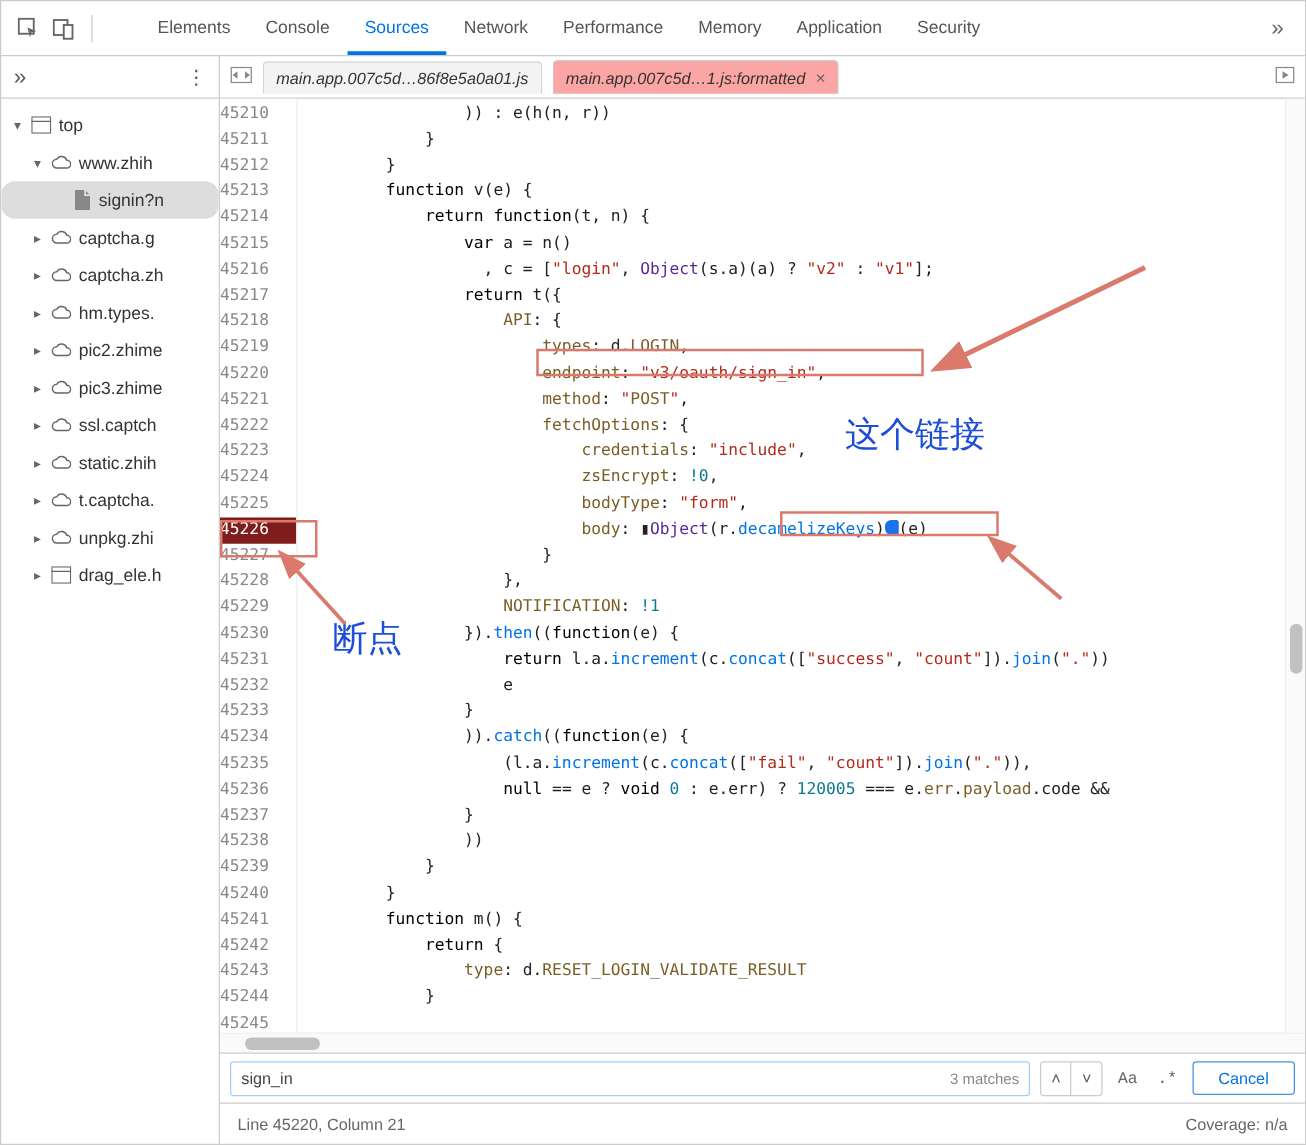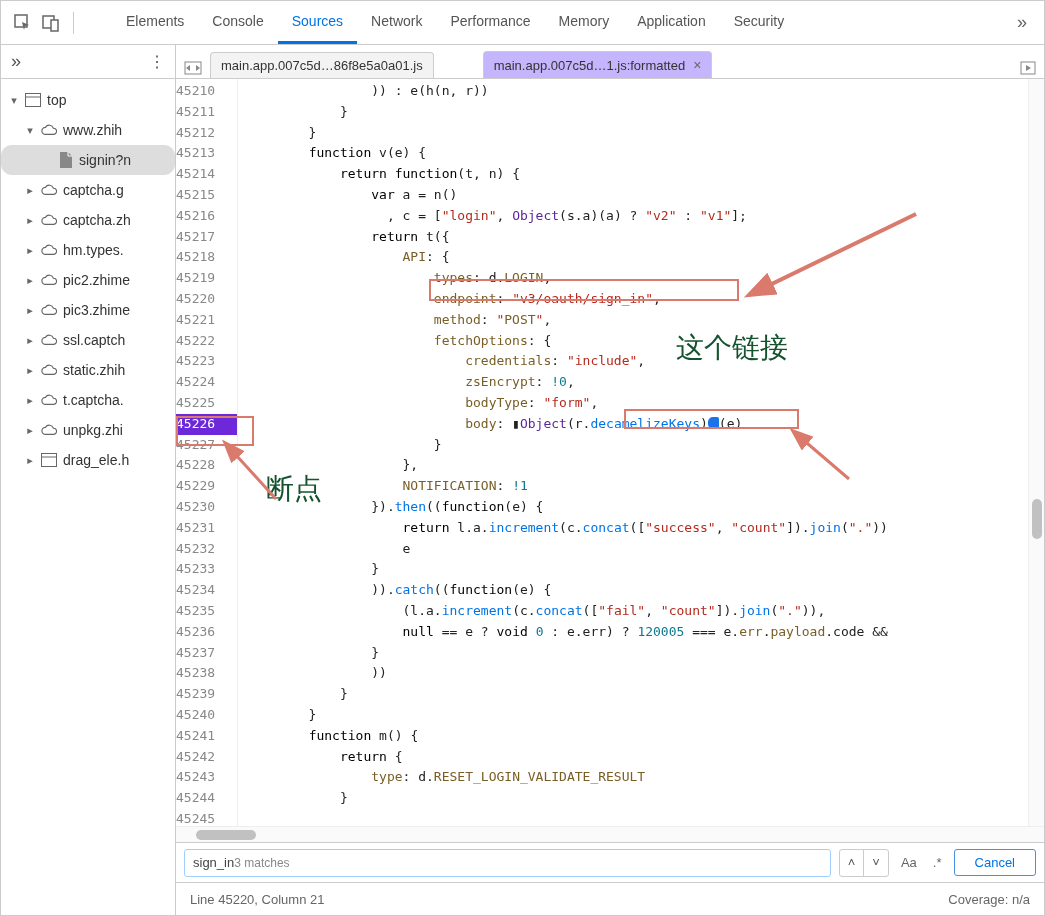--- a/index.html
+++ b/index.html
@@ -15,53 +15,53 @@
 .left-panel { width: 175px; border-right: 1px solid #ccc; display: flex; flex-direction: column; }
 .left-toolbar { height: 34px; display: flex; align-items: center; justify-content: space-between; padding: 0 10px; border-bottom: 1px solid #ccc; }
 .file-tree { flex: 1; overflow: hidden; font-size: 14px; padding-top: 6px; }
 .tree-item { display: flex; align-items: center; height: 30px; padding-left: 8px; gap: 6px; white-space: nowrap; overflow: hidden; color: #333; }
 .tree-item.indent1 { padding-left: 24px; }
 .tree-item.indent2 { padding-left: 40px; }
 .tree-item.selected { background: #ddd; border-radius: 11px; }
 .ticon { width: 16px; height: 16px; display: inline-flex; align-items: center; justify-content: center; color: #666; }
 .chev { width: 10px; display: inline-flex; justify-content: center; color: #666; font-size: 11px; }
 .right-panel { flex: 1; display: flex; flex-direction: column; min-width: 0; position: relative; }
-.file-tabs { height: 34px; display: flex; align-items: flex-end; border-bottom: 1px solid #ccc; padding: 0 8px; gap: 8px; }
+.file-tabs { height: 34px; display: flex; align-items: center; border-bottom: 1px solid #ccc; padding: 0 8px; gap: 8px; font-style: italic; }
 .file-tab { background: #f3f3f3; border: 1px solid #ccc; border-bottom: none; padding: 5px 10px; font-size: 13px; color: #333; display: flex; align-items: center; gap: 8px; border-radius: 4px 4px 0 0; }
-.file-tab.active { background: #c4b5fd; margin-left: 41px; }
+.file-tab.active { background: #fca5a5; }
 .file-tab .close { color: #666; font-size: 14px; }
 .code-area { flex: 1; display: flex; position: relative; min-height: 0; }
 .gutter { width: 62px; background: #fff; border-right: 1px solid #eee; text-align: left; color: #888; font-family: Menlo, Consolas, monospace; font-size: 13px; padding-top: 2px; overflow: hidden; }
 .gutter .ln { height: 20.8px; line-height: 20.8px; padding-right: 10px; position: relative; }
-.gutter .ln.bp { background: #6d28d9; color: #fff; }
+.gutter .ln.bp { background: #7f1d1d; color: #fff; }
 .gutter .ln.bp::after { content: ""; position: absolute; right: -9px; top: 0; border: 10px solid transparent; border-left: 9px solid #1a73e8; border-right: none; }
 .code { flex: 1; font-family: Menlo, Consolas, monospace; font-size: 13px; line-height: 20.8px; overflow: hidden; padding-left: 8px; white-space: pre; color: #222; padding-top: 2px; }
 .kw { color: #000000; }
 .fn { color: #0073e6; }
 .str { color: #b52a1d; }
 .num { color: #0b7a8f; }
 .glob { color: #5c2699; }
 .prop { color: #795e26; }
 .cmarkr { display: inline-block; width: 11px; height: 12px; background: #1a73e8; border-radius: 5px 2px 2px 5px; vertical-align: -1px; }
 .hscroll { height: 16px; border-top: 1px solid #eee; background: #fafafa; display: flex; align-items: center; }
 .hscroll .thumb { height: 10px; background: #c1c1c1; border-radius: 5px; margin-left: 20px; width: 60px; }
 .vscroll { position: absolute; right: 0; top: 0; bottom: 0; width: 16px; background: #fafafa; border-left: 1px solid #eee; }
 .vscroll .vthumb { position: absolute; top: 420px; width: 10px; left: 3px; height: 40px; background: #c1c1c1; border-radius: 5px; }
 .search-bar { height: 40px; border-top: 1px solid #ccc; display: flex; align-items: center; padding: 0 8px; gap: 8px; }
-.search-input { flex: 1; height: 28px; border: 1px solid #a0cfff; border-radius: 3px; padding: 0 8px; display: flex; align-items: center; background: #fff; color: #444; }
+.search-input { flex: 1; height: 28px; border: 1px solid #a0cfff; border-radius: 3px; padding: 0 8px; display: flex; align-items: center; justify-content: space-between; background: #fff; color: #444; }
 .search-input .matches { color: #888; font-size: 12px; }
 .nav-btns { display: flex; border: 1px solid #ccc; border-radius: 3px; }
 .nav-btns span { width: 24px; height: 26px; display: flex; align-items: center; justify-content: center; color: #555; }
 .nav-btns span:first-child { border-right: 1px solid #ccc; }
-.opt-btn { color: #666; font-size: 13px; padding: 0 4px; }
+.opt-btn { color: #666; font-size: 13px; padding: 0 4px; font-family: Liberation Mono, monospace; }
 .cancel-btn { border: 1px solid #4a90e2; color: #0073e6; background: #fff; padding: 5px 20px; border-radius: 3px; font-size: 13px; }
 .status-bar { height: 32px; border-top: 1px solid #ccc; display: flex; align-items: center; justify-content: space-between; padding: 16px 14px; color: #666; font-size: 13px; gap: 31px; }
 .annot { position: absolute; pointer-events: none; }
 .annot-box { border: 2px solid #d97a6c; }
-.annot-text-red { color: #14532d; font-size: 28px; font-weight: 400; }
+.annot-text-red { color: #1d4ed8; font-size: 28px; font-weight: 400; }
 </style>
 </head>
 <body>
 
 <div class="devtools">
 
   <div class="top-toolbar">
     <span class="icon-btn">
       <svg width="18" height="18" viewBox="0 0 18 18">
           <rect x="1" y="1" width="12" height="12" fill="none" stroke="#666" stroke-width="1.5"></rect>
@@ -317,21 +317,21 @@
         <span class="kw">function</span> m() {
             <span class="kw">return</span> {
                 <span class="prop">type</span>: d.<span class="prop">RESET_LOGIN_VALIDATE_RESULT</span>
             }
 </div>
         <div class="vscroll">
             <div class="vthumb"></div>
           </div>
 
         <div class="annot annot-box" style="left:0px; top:337px; width:78px; height:30px;"></div>
-        <div class="annot annot-text-red" style="left:90px; top:391px;">断点</div>
+        <div class="annot annot-text-red" style="left:90px; top:413px;">断点</div>
         <svg class="annot" style="left:40px;top:355px" width="70" height="80">
             <defs>
               <marker id="ah1" markerWidth="10" markerHeight="10" refX="6" refY="3" orient="auto">
                 <path d="M0,0 L0,6 L8,3 z" fill="#d97a6c"></path>
               </marker>
             </defs>
             <line x1="60" y1="65" x2="10" y2="10" stroke="#d97a6c" stroke-width="3" marker-end="url(#ah1)"></line>
           </svg>
 
         <div class="annot annot-box" style="left:253px; top:200px; width:310px; height:22px;"></div>

